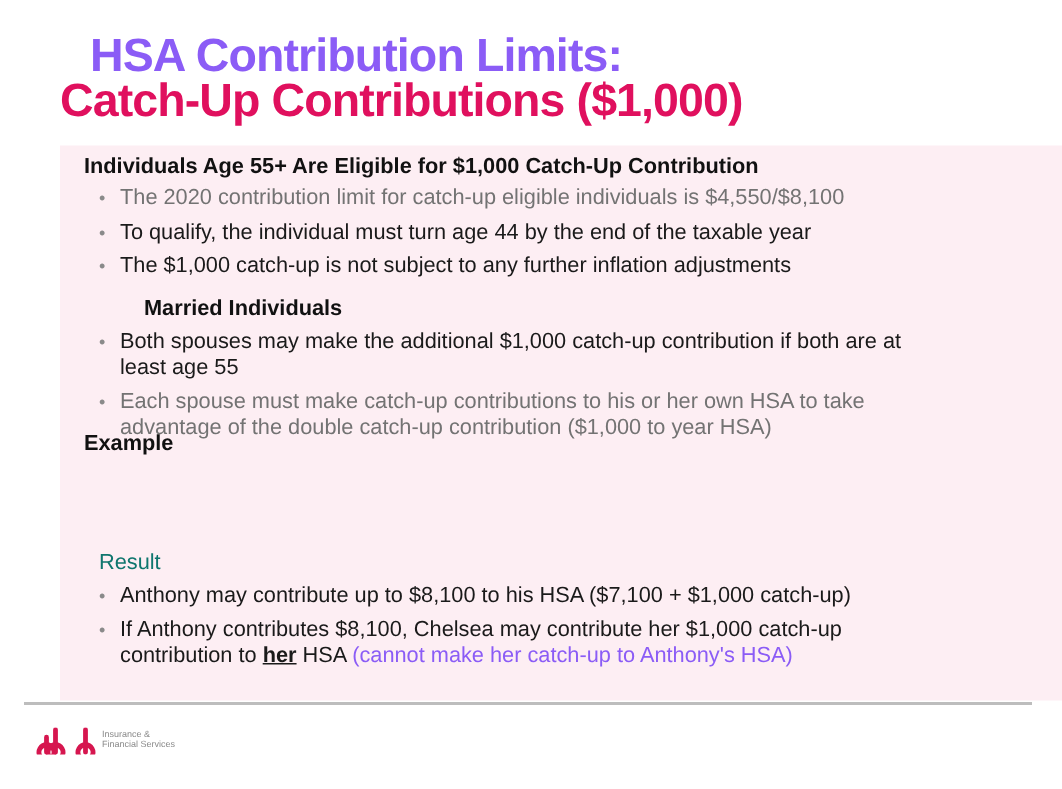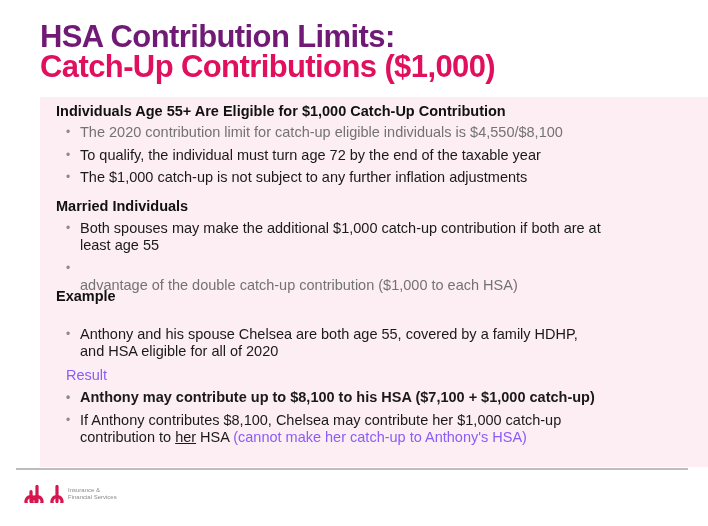--- a/index.html
+++ b/index.html
@@ -5,21 +5,21 @@
     * { box-sizing: border-box; margin: 0; padding: 0; }
     html, body { width: 708px; height: 526px; background: #ffffff; overflow: hidden; }
     body { position: relative; font-family: "Liberation Sans", sans-serif; color: #1a1a1a; }
 
     .title {
       position: absolute; left: 40px; top: 22px;
       font-family: "Liberation Sans", sans-serif;
       font-weight: bold; font-size: 31px; line-height: 30px;
       letter-spacing: -0.6px;
     }
-    .title .line1 { color: #701a75; display: block; }
+    .title .line1 { color: #8b5cf6; display: block; margin-left: 20px; }
     .title .line2 { color: #e0105e; display: block; }
 
     .content-box {
       position: absolute; left: 40px; top: 97px; width: 670px; height: 370px;
       background: #fdeef3;
     }
 
     .section-heading {
       position: absolute; left: 16px;
       font-weight: bold; font-size: 14.5px; color: #111111;
@@ -29,24 +29,24 @@
       font-size: 14.5px; line-height: 17px; color: #1a1a1a;
       padding-left: 14px;
     }
     .bullet::before {
       content: "\2022"; position: absolute; left: 0; top: 0;
       color: #8a8a8a; font-size: 12px;
     }
     .bullet.pink { color: #737373; }
     .sublabel {
       position: absolute; left: 26px;
-      font-size: 14.5px; color: #8b5cf6;
+      font-size: 14.5px; color: #0f766e;
     }
     .pink-inline { color: #8b5cf6; }
-    .underline { text-decoration: underline; }
+    .underline { text-decoration: underline; font-weight: bold; }
 
     .divider {
       position: absolute; left: 16px; top: 468px; width: 672px; height: 2px;
       background: #bdbdbd;
     }
 
     .logo {
       position: absolute; left: 20px; top: 485px; display: flex; align-items: center;
     }
     .logo-mark { width: 44px; height: 18px; }
@@ -63,40 +63,36 @@
 
 <div class="title">
   <span class="line1">HSA Contribution Limits:</span>
   <span class="line2">Catch-Up Contributions ($1,000)</span>
 </div>
 
 <div class="content-box">
 
   <div class="section-heading" style="top:6px;">Individuals Age 55+ Are Eligible for $1,000 Catch-Up Contribution</div>
   <div class="bullet pink" style="top:27px;">The 2020 contribution limit for catch-up eligible individuals is $4,550/$8,100</div>
-  <div class="bullet" style="top:50px;">To qualify, the individual must turn age 72 by the end of the taxable year</div>
+  <div class="bullet" style="top:50px;">To qualify, the individual must turn age 44 by the end of the taxable year</div>
   <div class="bullet" style="top:72px;">The $1,000 catch-up is not subject to any further inflation adjustments</div>
 
-  <div class="section-heading" style="top:101px;">Married Individuals</div>
+  <div class="section-heading" style="top:101px;margin-left:40px;">Married Individuals</div>
   <div class="bullet" style="top:123px;">
     <span>Both spouses may make the additional $1,000 catch-up contribution if both are at</span><br>
     <span>least age 55</span>
   </div>
   <div class="bullet pink" style="top:163px;">
-    <br>
-    <span>advantage of the double catch-up contribution ($1,000 to each HSA)</span>
+    <span>Each spouse must make catch-up contributions to his or her own HSA to take</span><br>
+    <span>advantage of the double catch-up contribution ($1,000 to year HSA)</span>
   </div>
 
   <div class="section-heading" style="top:191px;">Example</div>
-  <div class="bullet" style="top:229px;">
-    <span>Anthony and his spouse Chelsea are both age 55, covered by a family HDHP,</span><br>
-    <span>and HSA eligible for all of 2020</span>
-  </div>
   <div class="sublabel" style="top:270px;">Result</div>
-  <div class="bullet" style="top:292px;font-weight:bold;">Anthony may contribute up to $8,100 to his HSA ($7,100 + $1,000 catch-up)</div>
+  <div class="bullet" style="top:292px;">Anthony may contribute up to $8,100 to his HSA ($7,100 + $1,000 catch-up)</div>
   <div class="bullet" style="top:315px;">
     <span>If Anthony contributes $8,100, Chelsea may contribute her $1,000 catch-up</span><br>
     <span>contribution to </span><span class="underline">her</span><span> HSA </span><span class="pink-inline">(cannot make her catch-up to Anthony's HSA)</span>
   </div>
 </div>
 
 <div class="divider"></div>
 
 <div class="logo">
   <svg class="logo-mark" viewBox="0 0 44 18">

